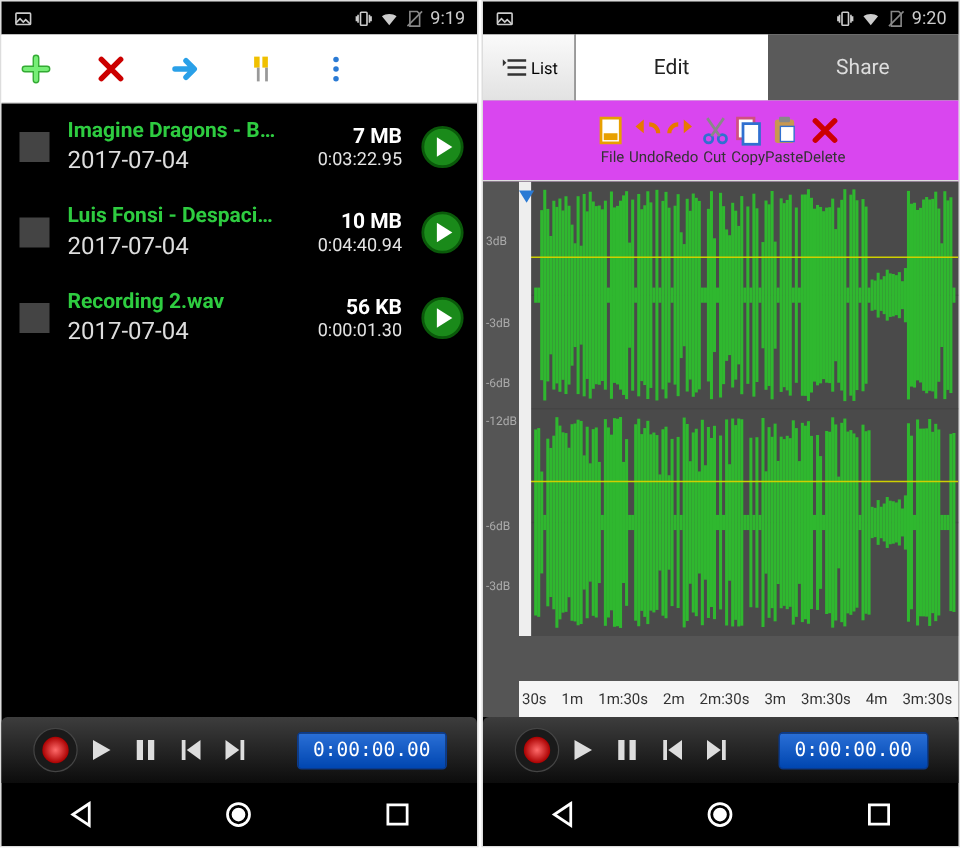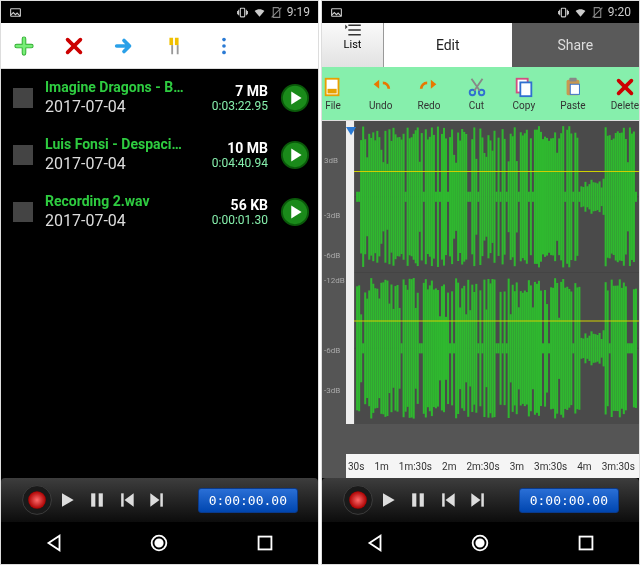--- a/index.html
+++ b/index.html
@@ -11,37 +11,37 @@
 .statusbar svg{width:13px;height:13px}
 .toolbar-a{height:46px;background:#fff;display:flex;align-items:center;gap:28px;padding:0 12px;border-bottom:1px solid #ddd}
 .toolbar-a svg{width:22px;height:22px}
 .list-area{flex:1;background:#000;overflow:hidden}
 .row{display:flex;align-items:center;padding:10px 8px 10px 12px;gap:12px}
 .cb{width:20px;height:20px;background:#444;display:inline-block;flex-shrink:0}
 .meta{flex:1;min-width:0}
 .title{color:#2ecc40;font-weight:bold;font-size:14px;white-space:nowrap;overflow:hidden;text-overflow:ellipsis;max-width:160px}
 .date{color:#ddd;font-size:16px;margin-top:2px}
 .sz{color:#fff;font-weight:bold;font-size:14px;text-align:right}
-.dur{color:#86efac;font-size:12px;text-align:right}
+.dur{color:#e5e5e5;font-size:12px;text-align:right}
 .szcol{min-width:72px;text-align:right}
 .playbtn{width:30px;height:30px}
 .transport{height:44px;display:flex;align-items:center;background:#000;position:relative}
 .tr-bg{position:absolute;inset:0;background:linear-gradient(to bottom,#3d3d3d 0%,#0c0c0c 100%);border-radius:4px 4px 0 0}
 .tr-content{position:relative;display:flex;align-items:center;width:100%;height:100%;padding:0 20px}
 .rec{width:32px;height:32px}
 .tc{display:flex;align-items:center;gap:10px;margin-left:4px}
 .tc svg{width:20px;height:20px}
 .counter{margin-left:auto;background:linear-gradient(to bottom,#2a6fd6,#0046b0);color:#fff;font-size:13px;font-family:monospace;padding:4px 10px;border-radius:3px;border:1px solid #0a3a8c}
 .navbar{height:42px;background:#000;display:flex;justify-content:space-around;align-items:center}
 .navbar svg{width:22px;height:22px}
 .tabs{height:44px;display:flex;background:#5a5a5a}
-.list-btn{width:62px;background:linear-gradient(to bottom,#fafafa,#e2e2e2);display:flex;flex-direction:column;align-items:center;font-size:11px;gap:1px;border-right:1px solid #999}
+.list-btn{width:62px;background:linear-gradient(to bottom,#fafafa,#e2e2e2);display:flex;flex-direction:row;align-items:center;justify-content:center;font-size:11px;gap:1px;border-right:1px solid #999}
 .tab{flex:1;display:flex;align-items:center;justify-content:center;font-size:14px;color:#ddd}
 .tab.active{background:#fff;color:#222}
-.toolbar-b{height:54px;background:#86efac;display:flex;justify-content:space-between;align-items:center;border-bottom:1px solid #ddd}
+.toolbar-b{height:54px;background:#d946ef;display:flex;justify-content:center;align-items:center;border-bottom:1px solid #ddd}
 .tb-item{display:flex;flex-direction:column;align-items:center;gap:2px;font-size:10px;color:#333}
 .tb-item svg{width:22px;height:22px}
 .wave-area{flex:1;background:#555;position:relative;overflow:hidden}
 .wave-ruler{position:absolute;left:0;top:0;bottom:24px;width:24px;background:#555;color:#aaa;font-size:8px}
 .wave-ruler div{position:absolute;left:2px}
 .wave-svg{position:absolute;left:24px;right:0;top:0;bottom:24px}
 .time-axis{position:absolute;left:24px;right:0;bottom:0;height:24px;background:#f5f5f5;display:flex;align-items:center;font-size:10px;color:#333;padding:0 2px;white-space:nowrap;overflow:hidden}
 .time-axis span{margin-right:10px}
 </style>
 </head>

